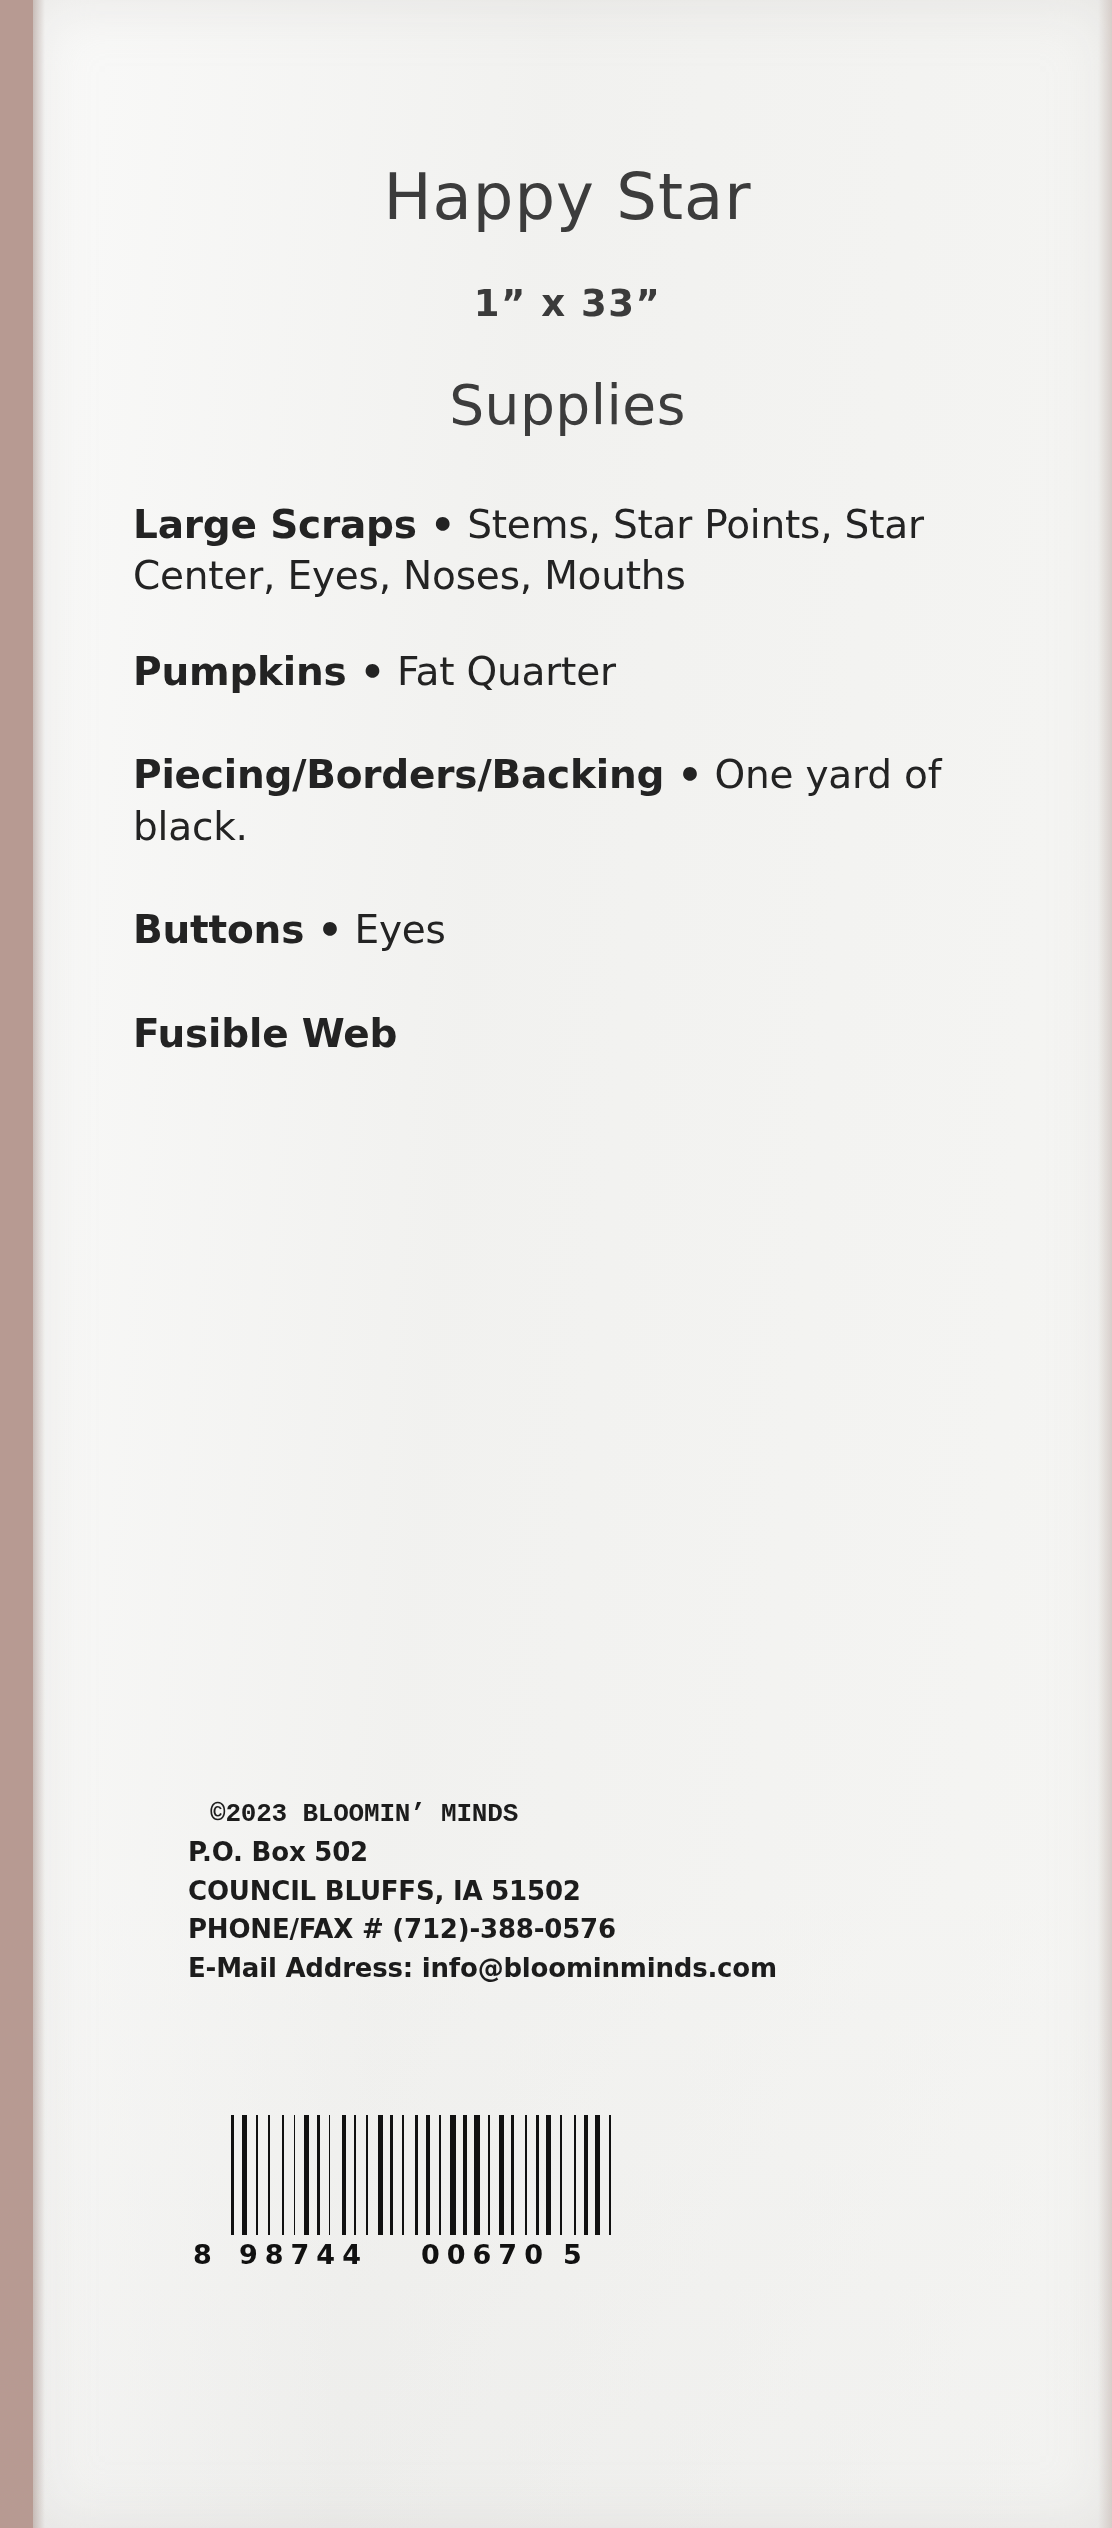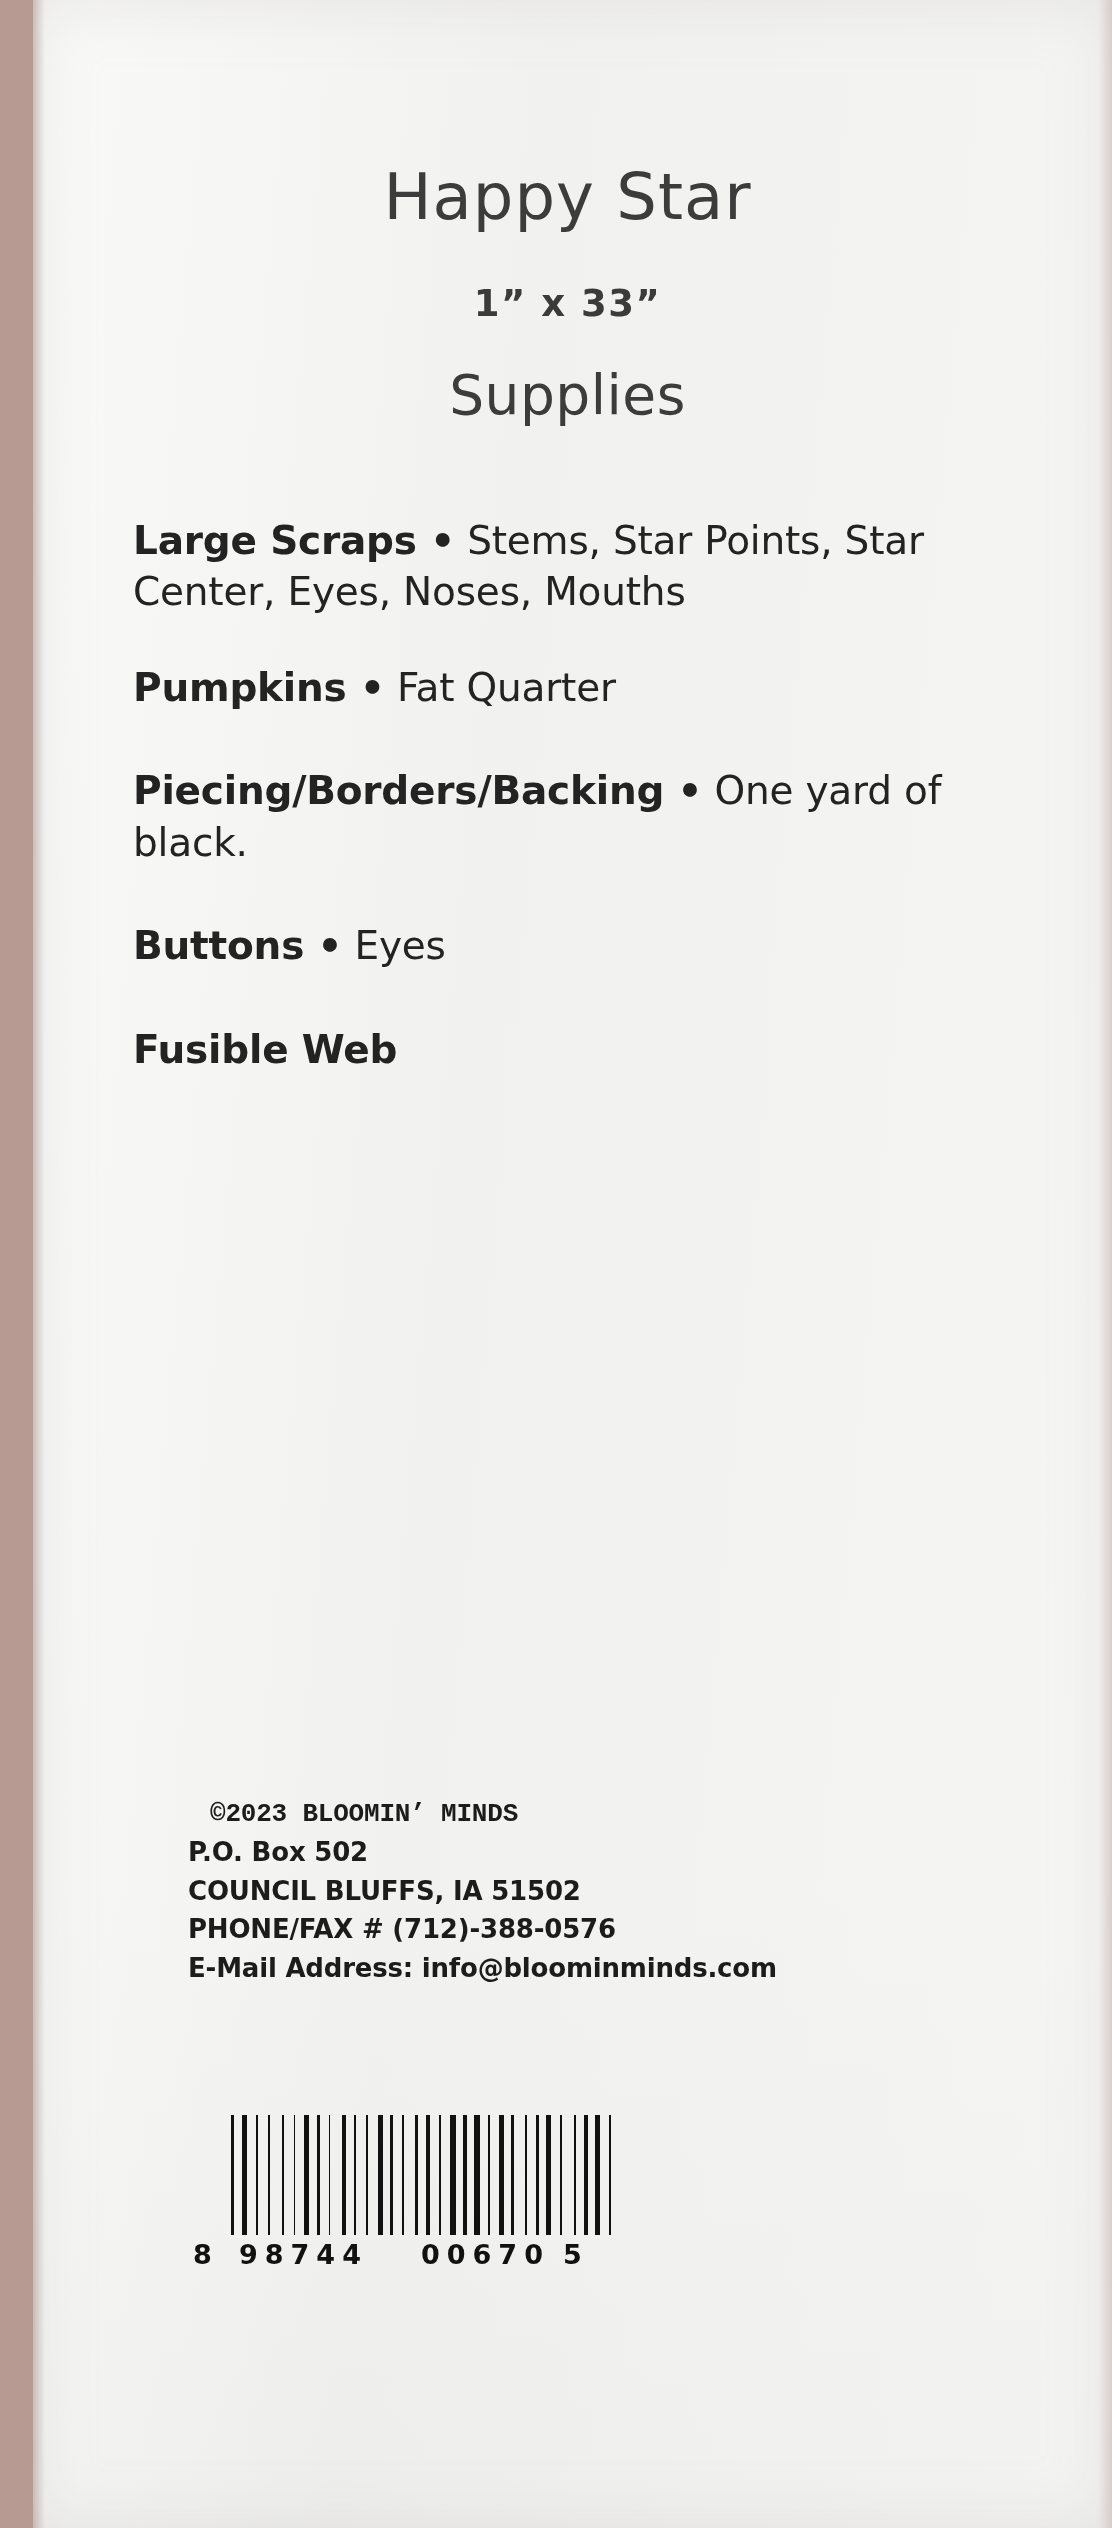--- a/index.html
+++ b/index.html
@@ -61,26 +61,26 @@
     font-weight: bold;
     color: #3b3b3b;
     letter-spacing: 1.5px;
     margin-top: 48px;
   }
   .section-head {
     text-align: center;
     font-size: 55px;
     font-weight: 400;
     color: #3c3c3c;
-    margin-top: 38px;
+    margin-top: 48px;
     letter-spacing: 0.5px;
   }
 
   .supplies {
-    margin-top: 88px;
+    margin-top: 62px;
   }
   .supply-item {
     color: #232323;
     font-size: 39px;
     line-height: 1.32;
     margin-bottom: 44px;
     letter-spacing: -0.2px;
   }
   .supply-item .lead {
     font-weight: bold;

